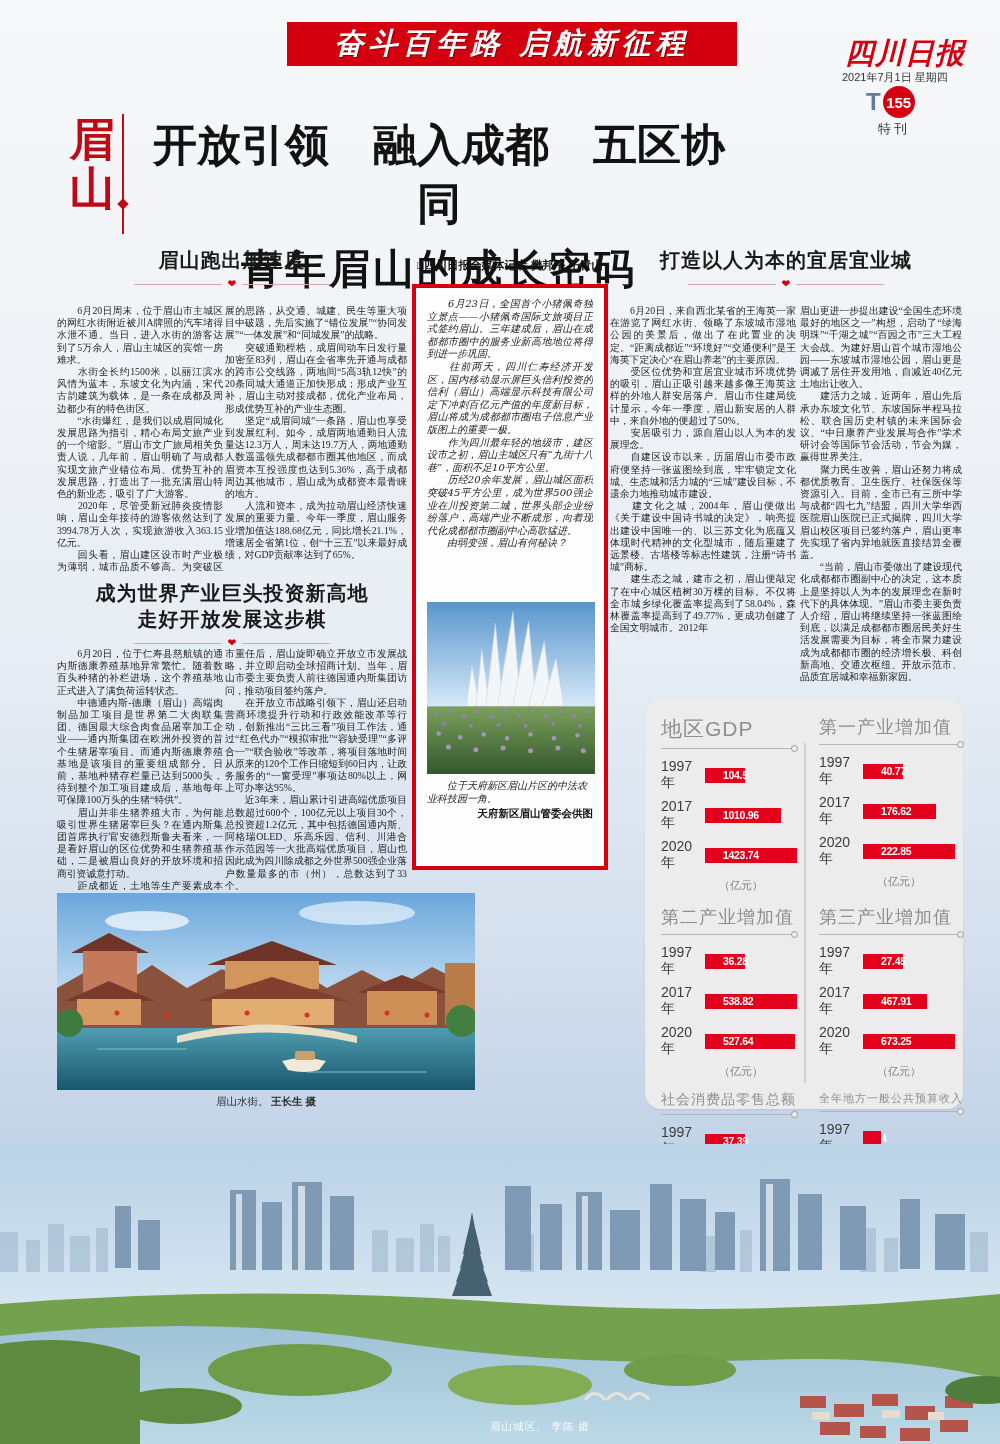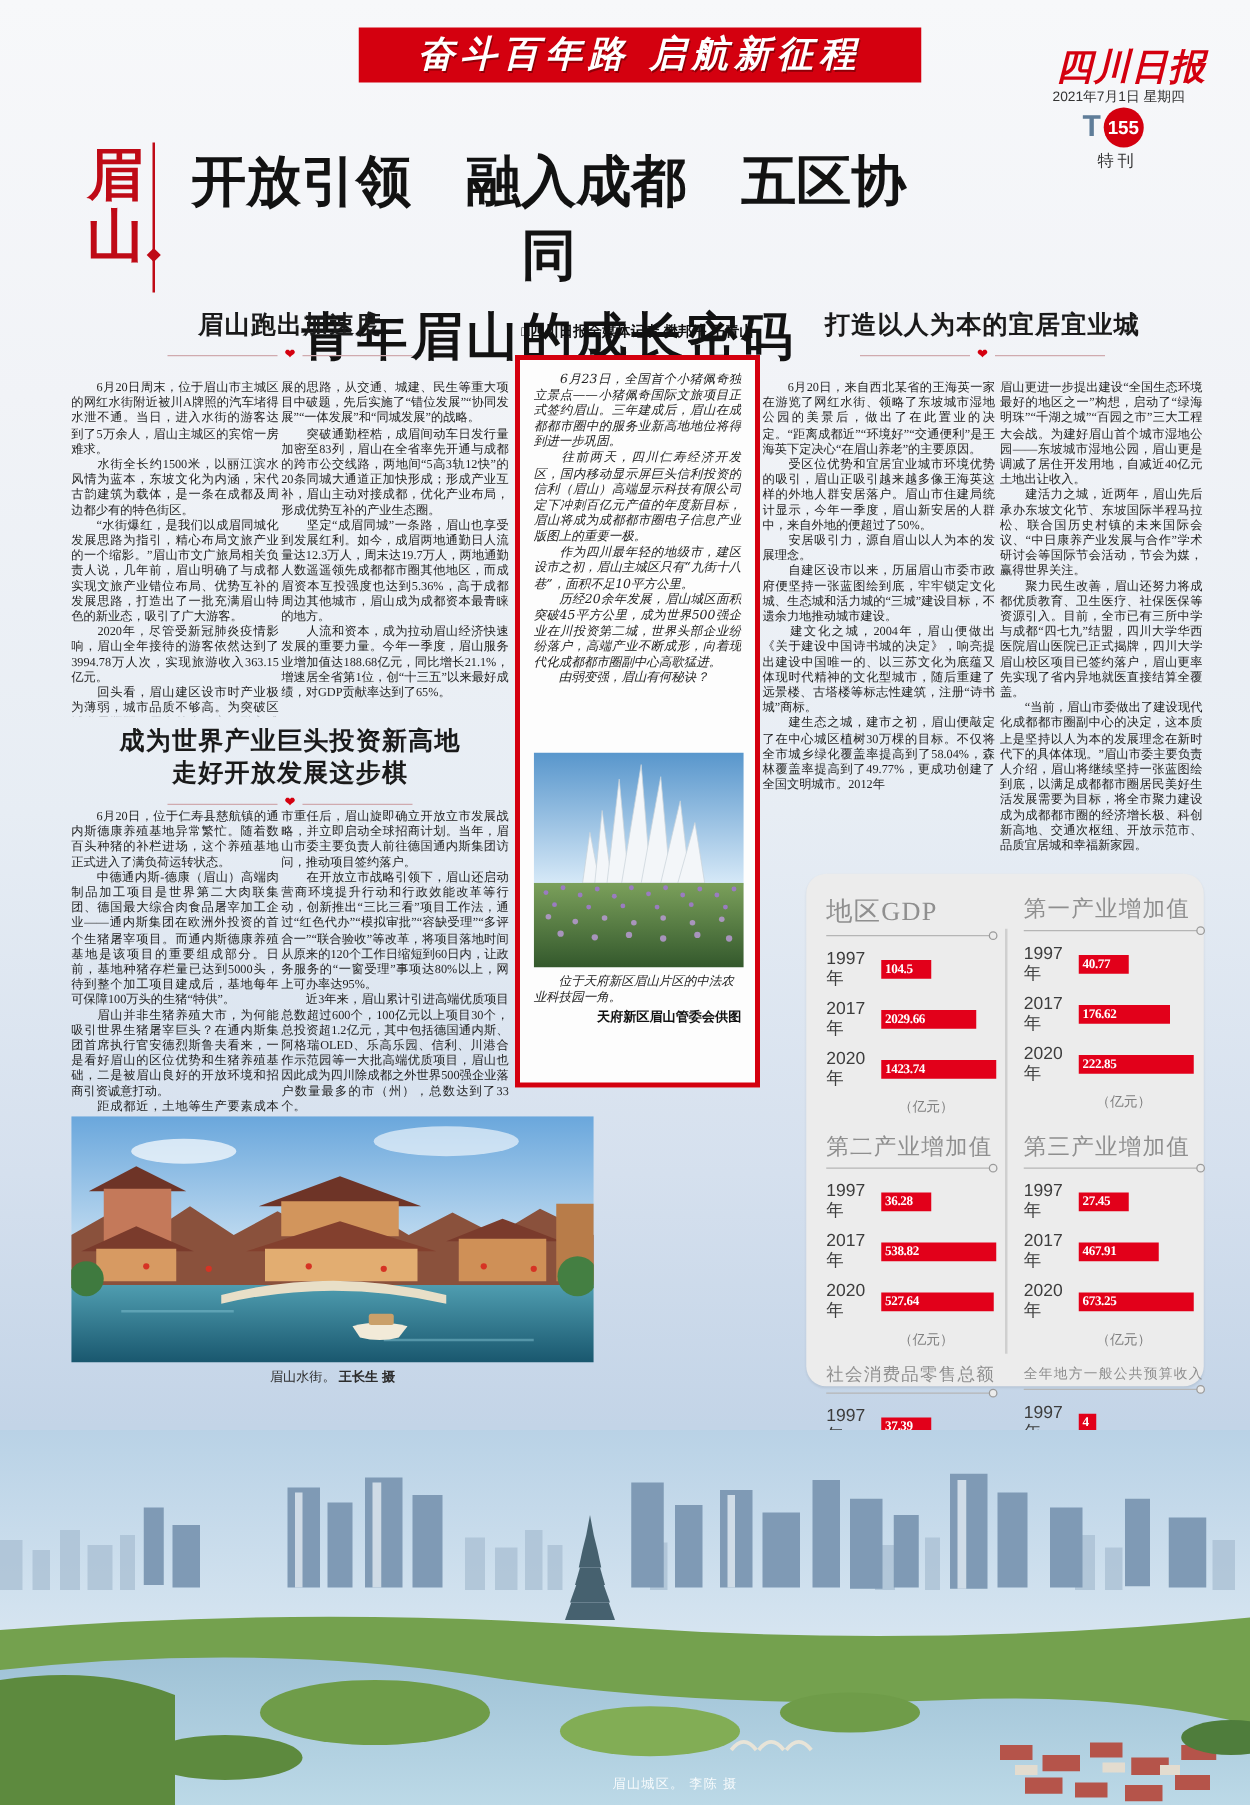--- a/index.html
+++ b/index.html
@@ -49,28 +49,28 @@
   .photo{position:absolute;display:block;}
   .photocap{position:absolute;font-size:10.5px;color:#2c2c2c;font-family:"Liberation Serif",serif;}
   .photocap b{font-family:"Liberation Sans",sans-serif;}
   .caption-on-photo{position:absolute;color:rgba(255,255,255,.88);font-size:10.5px;letter-spacing:1px;}
   
   .panel{position:absolute;left:645px;top:699px;width:318px;height:410px;background:#ececec;border-radius:16px;
     box-shadow:0 1px 2px rgba(0,0,0,.08);}
   .panel-div{position:absolute;left:50%;top:44px;bottom:26px;width:2px;background:#cfcfcf;}
   #charts-grid{position:relative;display:grid;grid-template-columns:1fr 1fr;column-gap:22px;row-gap:12px;
     padding:16px 14px 8px 16px;}
-  .chart-title{color:#8f8f8f;letter-spacing:1px;white-space:nowrap;font-weight:500;font-family:Liberation Serif, serif;}
+  .chart-title{color:#8f8f8f;letter-spacing:1px;white-space:nowrap;font-weight:500;}
   .chart-rule{position:relative;height:1px;background:#b5b5b5;margin:5px 0 9px;}
   .chart-rule i{position:absolute;right:-1px;top:-3px;width:5px;height:5px;border:1px solid #9a9a9a;border-radius:50%;
     background:#ececec;}
   .chart-row{display:flex;align-items:center;margin-bottom:6px;}
   .chart-row .yr{width:44px;flex:none;font-size:14px;color:#3c3c3c;}
   .chart-row .bar{height:15px;background:#e2001a;color:#fff;font-weight:bold;font-size:10.5px;line-height:15px;
-    padding-left:3px;box-sizing:border-box;white-space:nowrap;letter-spacing:-.3px;font-family:Liberation Serif, serif;}
+    padding-left:18px;box-sizing:border-box;white-space:nowrap;letter-spacing:-.3px;font-family:Liberation Sans, sans-serif;}
   .chart-unit{font-size:11px;color:#808080;margin:1px 0 0 58px;}
 </style>
 </head>
 <body>
 
 <div id="page">
 
   <div class="banner">奋斗百年路 启航新征程</div>
   <div class="paper-name">四川日报</div>
   <div class="issue-date">2021年7月1日 星期四</div>
@@ -266,21 +266,21 @@
           <div class="chart-title" style="font-size: 21px;">地区GDP</div>
           <div class="chart-rule">
             <i></i>
           </div>
           <div class="chart-row">
             <span class="yr">1997年</span>
             <span class="bar" style="width: 40px;">104.5</span>
           </div>
           <div class="chart-row">
             <span class="yr">2017年</span>
-            <span class="bar" style="width: 76.4663px;">2029.66</span>
+            <span class="bar" style="width: 76.4663px;">1010.96</span>
           </div>
           <div class="chart-row">
             <span class="yr">2020年</span>
             <span class="bar" style="width: 92px;">1423.74</span>
           </div>
           <div class="chart-unit">（亿元）</div>
         </div>
         <div class="chart-block">
           <div class="chart-title" style="font-size: 18px;">第一产业增加值</div>
           <div class="chart-rule">

